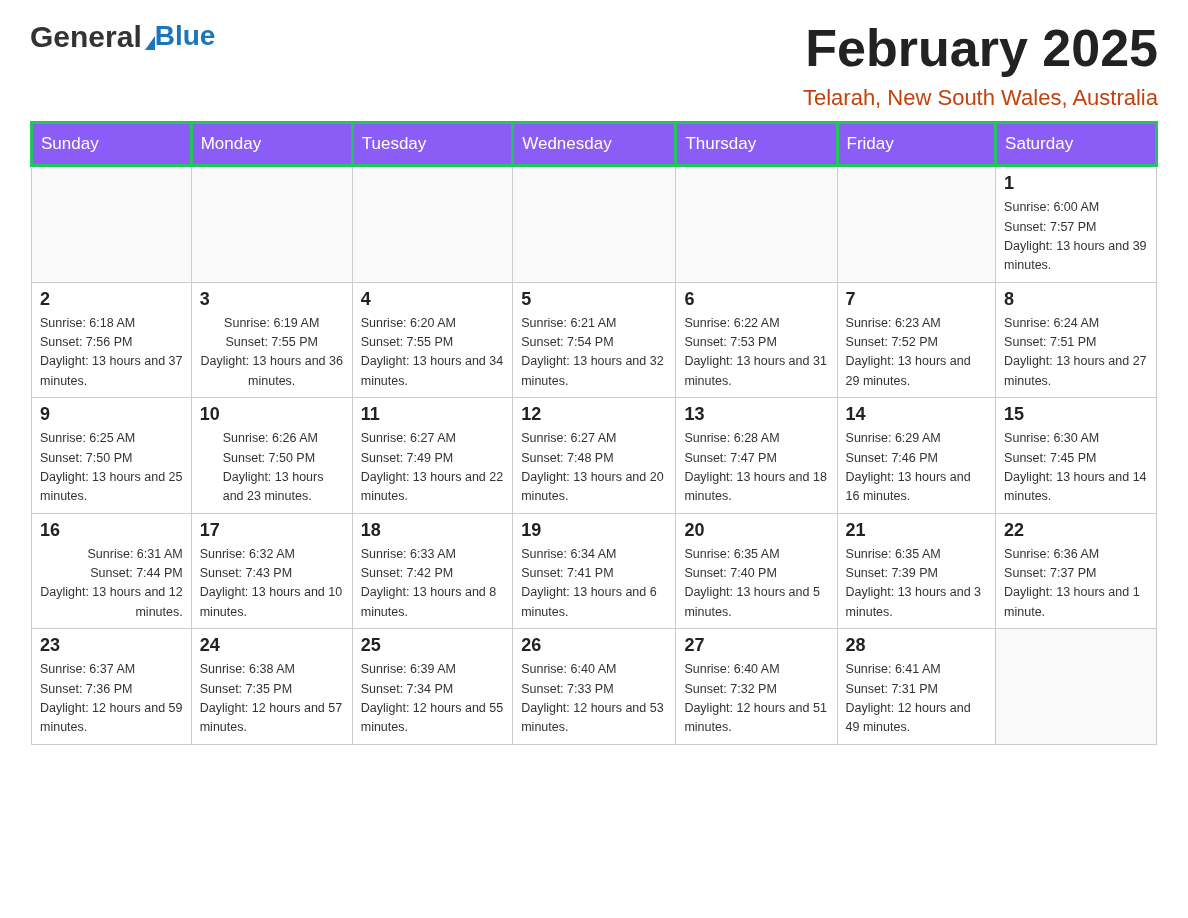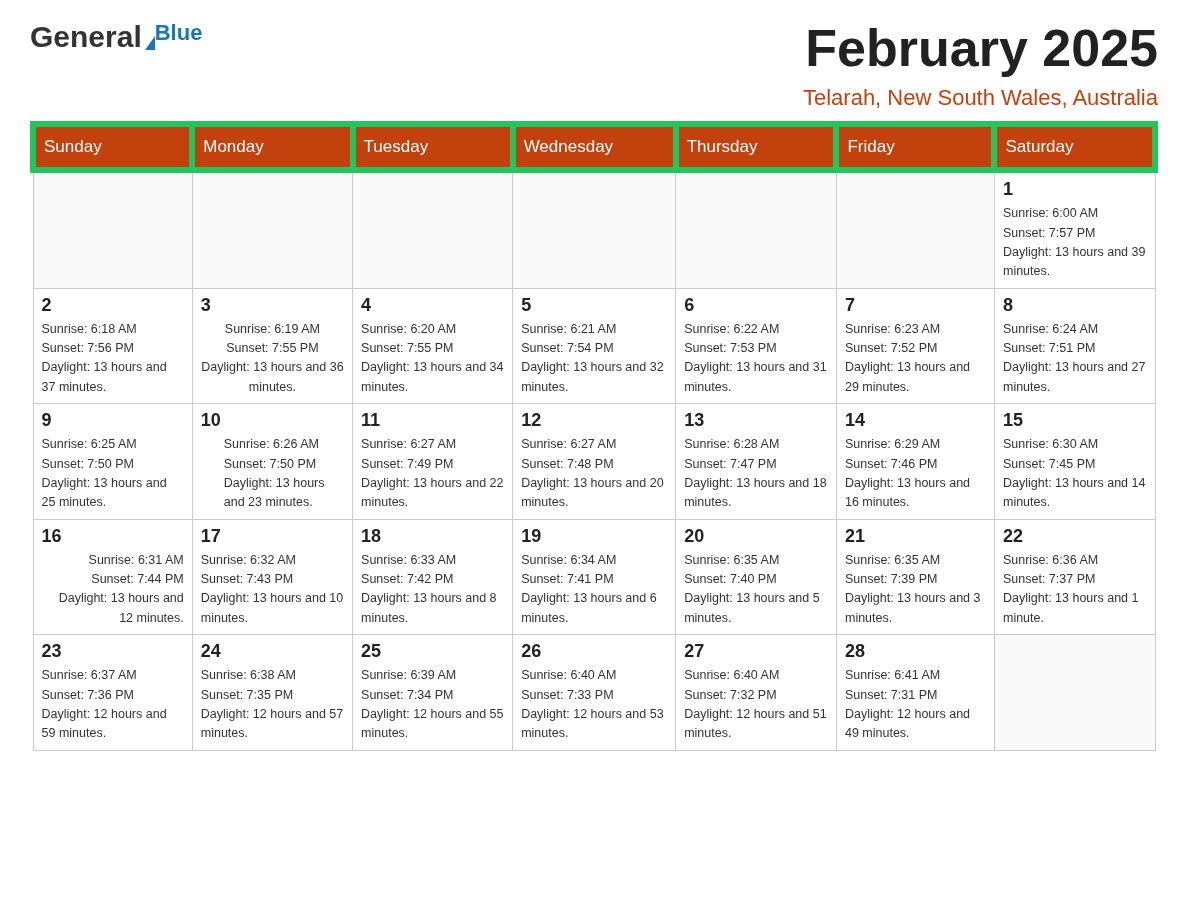--- a/index.html
+++ b/index.html
@@ -42,27 +42,27 @@
       font-size: 22px;
       color: #c2410c;
       margin-top: 8px;
     }
     .calendar {
       width: 100%;
       border-collapse: collapse;
       margin-top: 10px;
     }
     .calendar thead th {
-      background-color: #c2410c;
+      background-color: #8b5cf6;
       color: #fff;
       font-size: 17px;
       font-weight: normal;
       padding: 10px 8px;
       text-align: left;
-      border: 6px solid #22c55e;
+      border: 3px solid #22c55e;
     }
     .calendar tbody td {
       border: 1px solid #ccc;
       vertical-align: top;
       padding: 6px 8px;
       width: 170px;
       min-height: 110px;
       font-size: 13px;
       color: #333;
     }
@@ -87,21 +87,21 @@
   </style>
 </head>
 <body>
 
 <div class="header">
   <div class="logo">
     <div>
       <span style="font-size:30px;font-weight:bold;color:#333;">General</span><span class="logo-triangle"></span>
     </div>
     <div>
-      <span style="font-size:22px;font-weight:bold;color:#1a75bb;">Blue</span>
+      <span style="font-size:28px;font-weight:bold;color:#1a75bb;">Blue</span>
     </div>
   </div>
   <div class="title-block">
     <div class="month-title">February 2025</div>
     <div class="location">Telarah, New South Wales, Australia</div>
   </div>
 </div>
 
 <table class="calendar">
   <thead>

